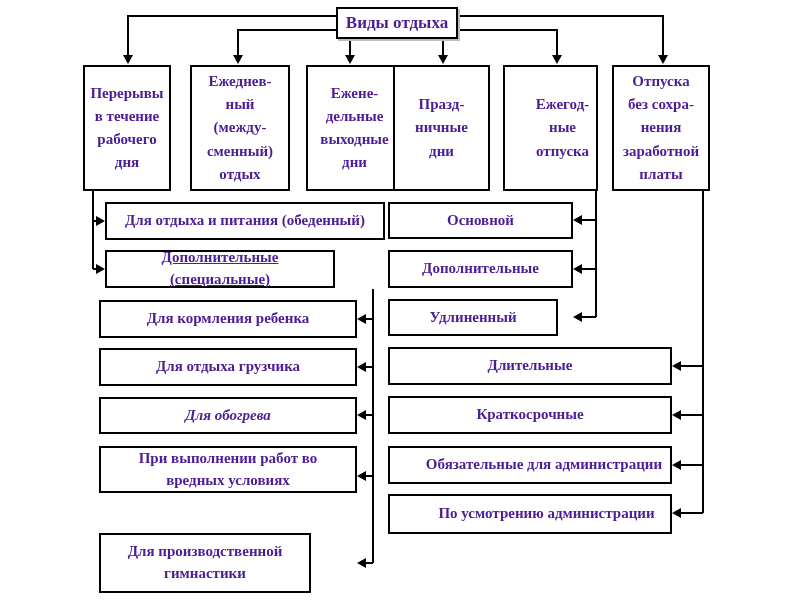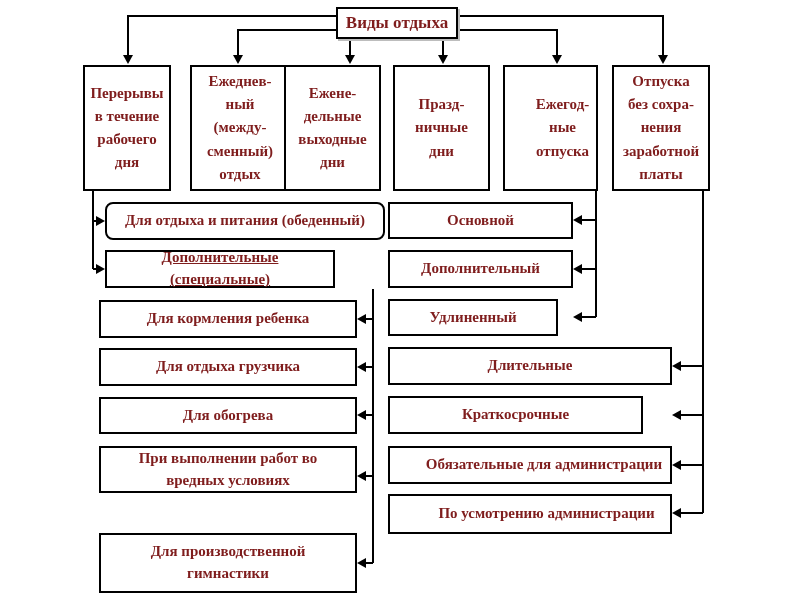--- a/index.html
+++ b/index.html
@@ -1,21 +1,21 @@
 <!DOCTYPE html>
 <html><head>
 <meta charset="utf-8">
 <style>
   html, body { margin: 0; padding: 0; background: #ffffff; }
   #stage {
     position: relative;
     width: 800px; height: 600px;
     background: #ffffff;
     font-family: "Liberation Serif", "DejaVu Serif", serif;
-    color: #7f1d1d;
+    color: #4c1d95;
     overflow: hidden;
   }
   #connectors { position: absolute; left: 0; top: 0; width: 800px; height: 600px; }
   .box {
     position: absolute;
     box-sizing: border-box;
     border: 2px solid #000;
     background: #ffffff;
     display: flex;
     align-items: center;
@@ -100,49 +100,49 @@
 
   <div class="box cat-box" style="left:83px;  top:65px; width:88px; height:126px;">Перерывы
 в течение
 рабочего
 дня</div>
   <div class="box cat-box" style="left:190px; top:65px; width:100px; height:126px;">Ежеднев-
 ный
 (между-
 сменный)
 отдых</div>
-  <div class="box cat-box" style="left:284px; top:65px; width:97px;  height:126px;">Ежене-
+  <div class="box cat-box" style="left:306px; top:65px; width:97px;  height:126px;">Ежене-
 дельные
 выходные
 дни</div>
   <div class="box cat-box" style="left:393px; top:65px; width:97px;  height:126px;">Празд-
 ничные
 дни</div>
   <div class="box cat-box" style="left:503px; top:65px; width:95px;  height:126px;padding-left:28px;">Ежегод-
 ные
 отпуска</div>
   <div class="box cat-box" style="left:612px; top:65px; width:98px;  height:126px;">Отпуска
 без сохра-
 нения
 заработной
 платы</div>
 
-  <div class="box" style="left:105px; top:202px; width:280px; height:38px;border-radius:8px;">Для отдыха и питания (обеденный)</div>
+  <div class="box" style="left:105px; top:202px; width:280px; height:38px;">Для отдыха и питания (обеденный)</div>
   <div class="box" style="left:105px; top:250px; width:230px; height:38px;text-decoration:underline;">Дополнительные (специальные)</div>
 
   <div class="box" style="left:99px; top:300px; width:258px; height:38px;">Для кормления ребенка</div>
   <div class="box" style="left:99px; top:348px; width:258px; height:38px;">Для отдыха грузчика</div>
-  <div class="box" style="left:99px; top:397px; width:258px; height:37px;">Для обогрева</div>
+  <div class="box" style="left:99px; top:397px; width:258px; height:37px;font-style:italic;">Для обогрева</div>
   <div class="box" style="left:99px; top:446px; width:258px; height:47px;">При выполнении работ во
 вредных условиях</div>
-  <div class="box" style="left:99px; top:533px; width:258px; height:60px;">Для производственной
+  <div class="box" style="left:99px; top:533px; width:212px; height:60px;">Для производственной
 гимнастики</div>
 
   <div class="box" style="left:388px; top:202px; width:185px; height:37px;">Основной</div>
-  <div class="box" style="left:388px; top:250px; width:185px; height:38px;">Дополнительный</div>
+  <div class="box" style="left:388px; top:250px; width:185px; height:38px;">Дополнительные</div>
   <div class="box" style="left:388px; top:299px; width:170px; height:37px;">Удлиненный</div>
 
   <div class="box" style="left:388px; top:347px; width:284px; height:38px;">Длительные</div>
-  <div class="box" style="left:388px; top:396px; width:255px; height:38px;">Краткосрочные</div>
+  <div class="box" style="left:388px; top:396px; width:284px; height:38px;">Краткосрочные</div>
   <div class="box" style="left:388px; top:446px; width:284px; height:38px;padding-left:32px;">Обязательные для администрации</div>
   <div class="box" style="left:388px; top:494px; width:284px; height:40px;padding-left:37px;">По усмотрению администрации</div>
 
 </div>
 
 </body></html>

